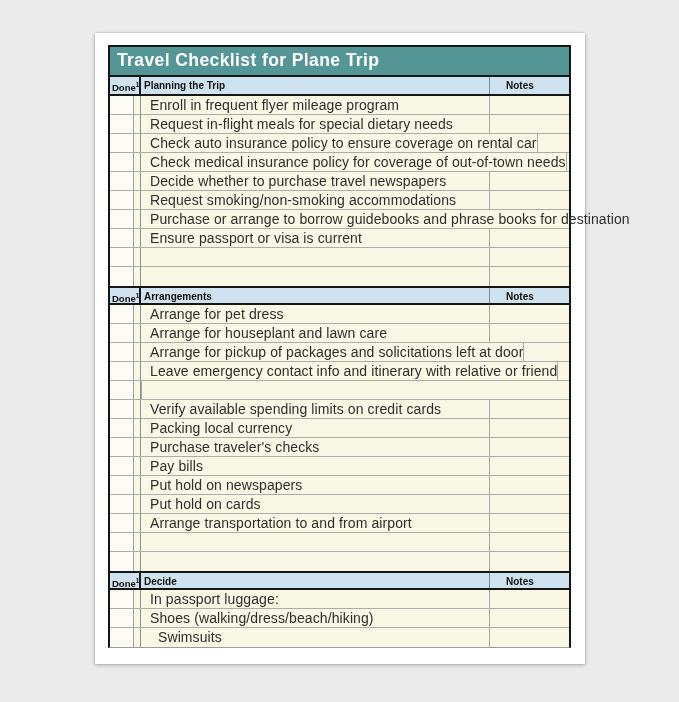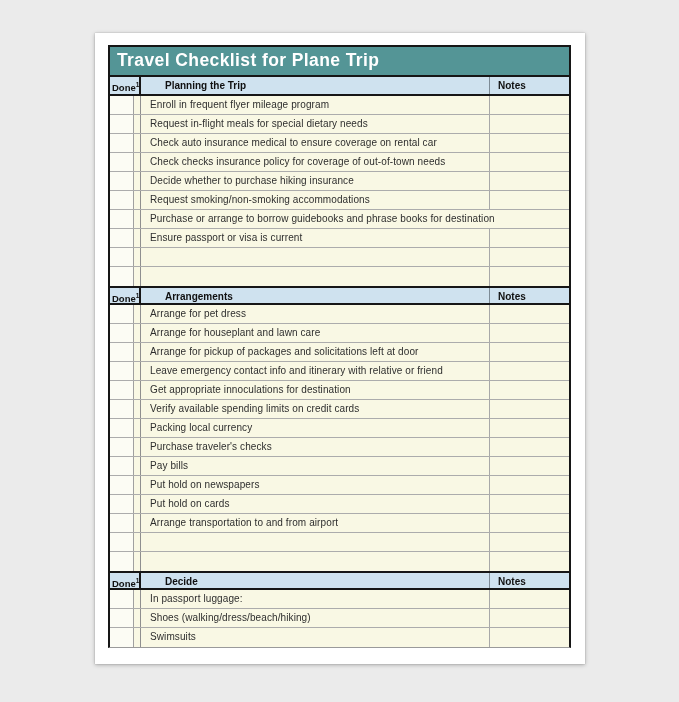--- a/index.html
+++ b/index.html
@@ -29,32 +29,32 @@
     line-height:27px;padding-left:7px;white-space:nowrap;overflow:hidden;}
   
   .sec-header{display:flex;height:19px;background:var(--header-bg);
     border-bottom:2px solid var(--border-dark);}
   .sec-header.not-first{border-top:2px solid var(--border-dark);}
   .h-done{width:31px;flex:0 0 31px;border-right:2px solid var(--border-dark);
     font-size:9.5px;font-weight:bold;color:#101010;line-height:16px;padding-left:2px;
     white-space:nowrap;}
   .h-done sup{font-size:6.5px;vertical-align:4px;}
   .h-title{flex:1 1 auto;font-size:10px;font-weight:bold;color:#101010;
-    line-height:17px;padding-left:24px;white-space:nowrap;overflow:hidden;}
+    line-height:17px;padding-left:3px;white-space:nowrap;overflow:hidden;}
   .h-notes{width:80px;flex:0 0 80px;border-left:1px solid #7d8b96;
-    font-size:10px;font-weight:bold;color:#101010;line-height:17px;padding-left:8px;}
+    font-size:10px;font-weight:bold;color:#101010;line-height:17px;padding-left:16px;}
   
   .row{display:flex;height:19px;background:var(--row-bg);
     border-bottom:1px solid var(--border-gray);}
-  .row:last-child{border-bottom:none;}
+  .row:last-child{border-bottom:none;gap:8px;}
   .done-col{width:31px;flex:0 0 31px;position:relative;
     border-right:1px solid #8f8f8f;background:var(--row-bg);}
   .done-box{position:absolute;left:0;top:0;bottom:0;width:24px;
     background:var(--done-box-bg);border-right:1px solid #a0a0a0;cursor:pointer;}
-  .item-cell{flex:1 1 auto;font-size:10px;color:var(--text);line-height:18px;
+  .item-cell{flex:1 1 auto;font-size:14px;color:var(--text);line-height:18px;
     padding-left:9px;white-space:nowrap;overflow:visible;letter-spacing:0.1px;}
   .notes-cell{width:80px;flex:0 0 80px;border-left:1px solid #a8a8a8;cursor:text;}
   .row.full-width .item-cell{flex:1 1 auto;}
 </style>
 </head>
 <body>
 
 <div class="canvas">
   <div class="page">
     <div class="sheet">
@@ -82,37 +82,37 @@
       <div class="done-box"></div>
     </div>
     <div class="item-cell">Request in-flight meals for special dietary needs</div>
     <div class="notes-cell"></div>
   </div>
 
   <div class="row">
     <div class="done-col">
       <div class="done-box"></div>
     </div>
-    <div class="item-cell">Check auto insurance medical to ensure coverage on rental car</div>
-    <div class="notes-cell"></div>
-  </div>
-
-  <div class="row">
-    <div class="done-col">
-      <div class="done-box"></div>
-    </div>
-    <div class="item-cell">Check checks insurance policy for coverage of out-of-town needs</div>
-    <div class="notes-cell"></div>
-  </div>
-
-  <div class="row">
-    <div class="done-col">
-      <div class="done-box"></div>
-    </div>
-    <div class="item-cell">Decide whether to purchase hiking insurance</div>
+    <div class="item-cell">Check auto insurance policy to ensure coverage on rental car</div>
+    <div class="notes-cell"></div>
+  </div>
+
+  <div class="row">
+    <div class="done-col">
+      <div class="done-box"></div>
+    </div>
+    <div class="item-cell">Check medical insurance policy for coverage of out-of-town needs</div>
+    <div class="notes-cell"></div>
+  </div>
+
+  <div class="row">
+    <div class="done-col">
+      <div class="done-box"></div>
+    </div>
+    <div class="item-cell">Decide whether to purchase travel newspapers</div>
     <div class="notes-cell"></div>
   </div>
 
   <div class="row">
     <div class="done-col">
       <div class="done-box"></div>
     </div>
     <div class="item-cell">Request smoking/non-smoking accommodations</div>
     <div class="notes-cell"></div>
   </div>
@@ -187,21 +187,20 @@
       <div class="done-box"></div>
     </div>
     <div class="item-cell">Leave emergency contact info and itinerary with relative or friend</div>
     <div class="notes-cell"></div>
   </div>
 
   <div class="row">
     <div class="done-col">
       <div class="done-box"></div>
     </div>
-    <div class="item-cell">Get appropriate innoculations for destination</div>
     <div class="notes-cell"></div>
   </div>
 
   <div class="row">
     <div class="done-col">
       <div class="done-box"></div>
     </div>
     <div class="item-cell">Verify available spending limits on credit cards</div>
     <div class="notes-cell"></div>
   </div>

